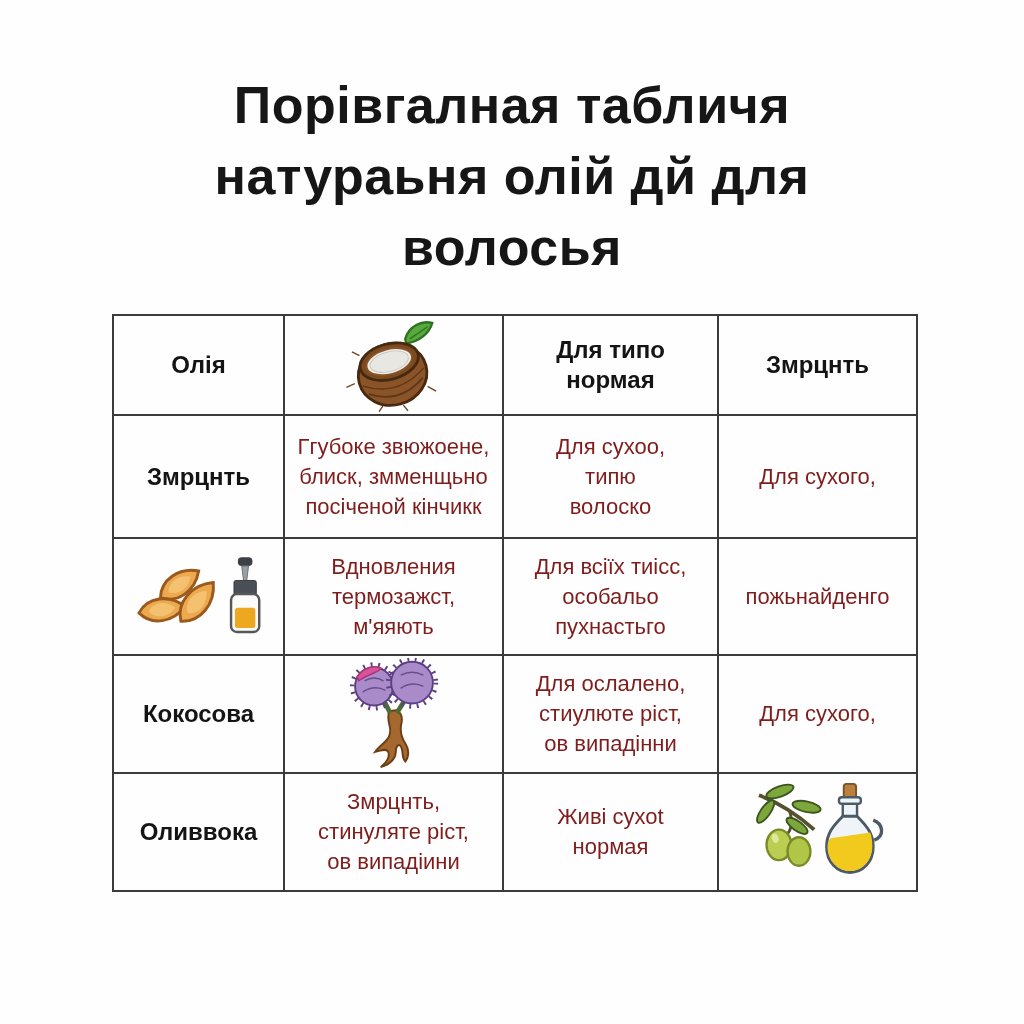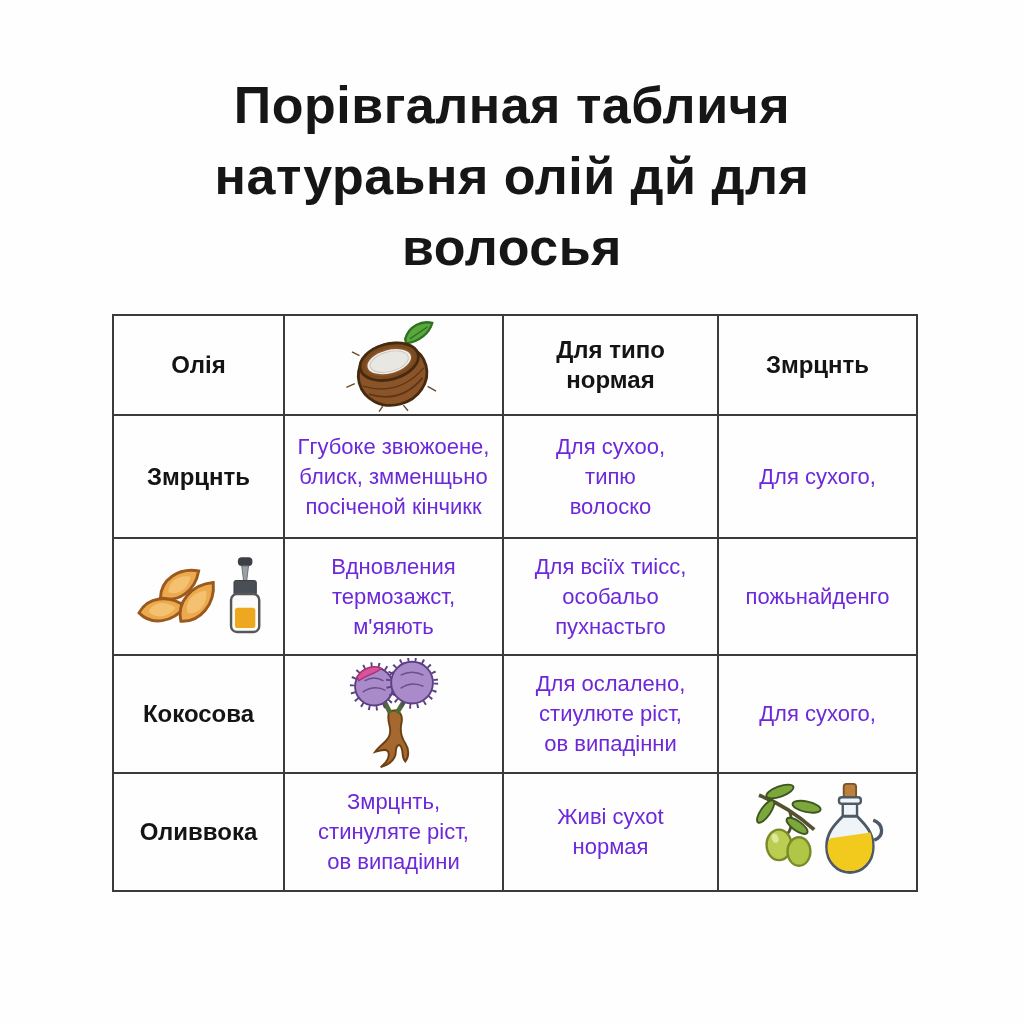--- a/index.html
+++ b/index.html
@@ -38,21 +38,21 @@
   tr.r0{height:100px;}
   tr.r1{height:123px;}
   tr.r2{height:117px;}
   tr.r3{height:118px;}
   tr.r4{height:118px;}
   .cell-text{
     display:inline-block;
     white-space:pre-line;
     font-size:22px;
     line-height:30px;
-    color:#6d28d9;
+    color:#7f1d1d;
   }
   .cell-text.bold{
     font-weight:700;
     font-size:24px;
     line-height:30px;
     color:#141414;
   }
   .icon-wrap{display:flex;align-items:center;justify-content:center;}
   svg{display:block;}
 </style>

